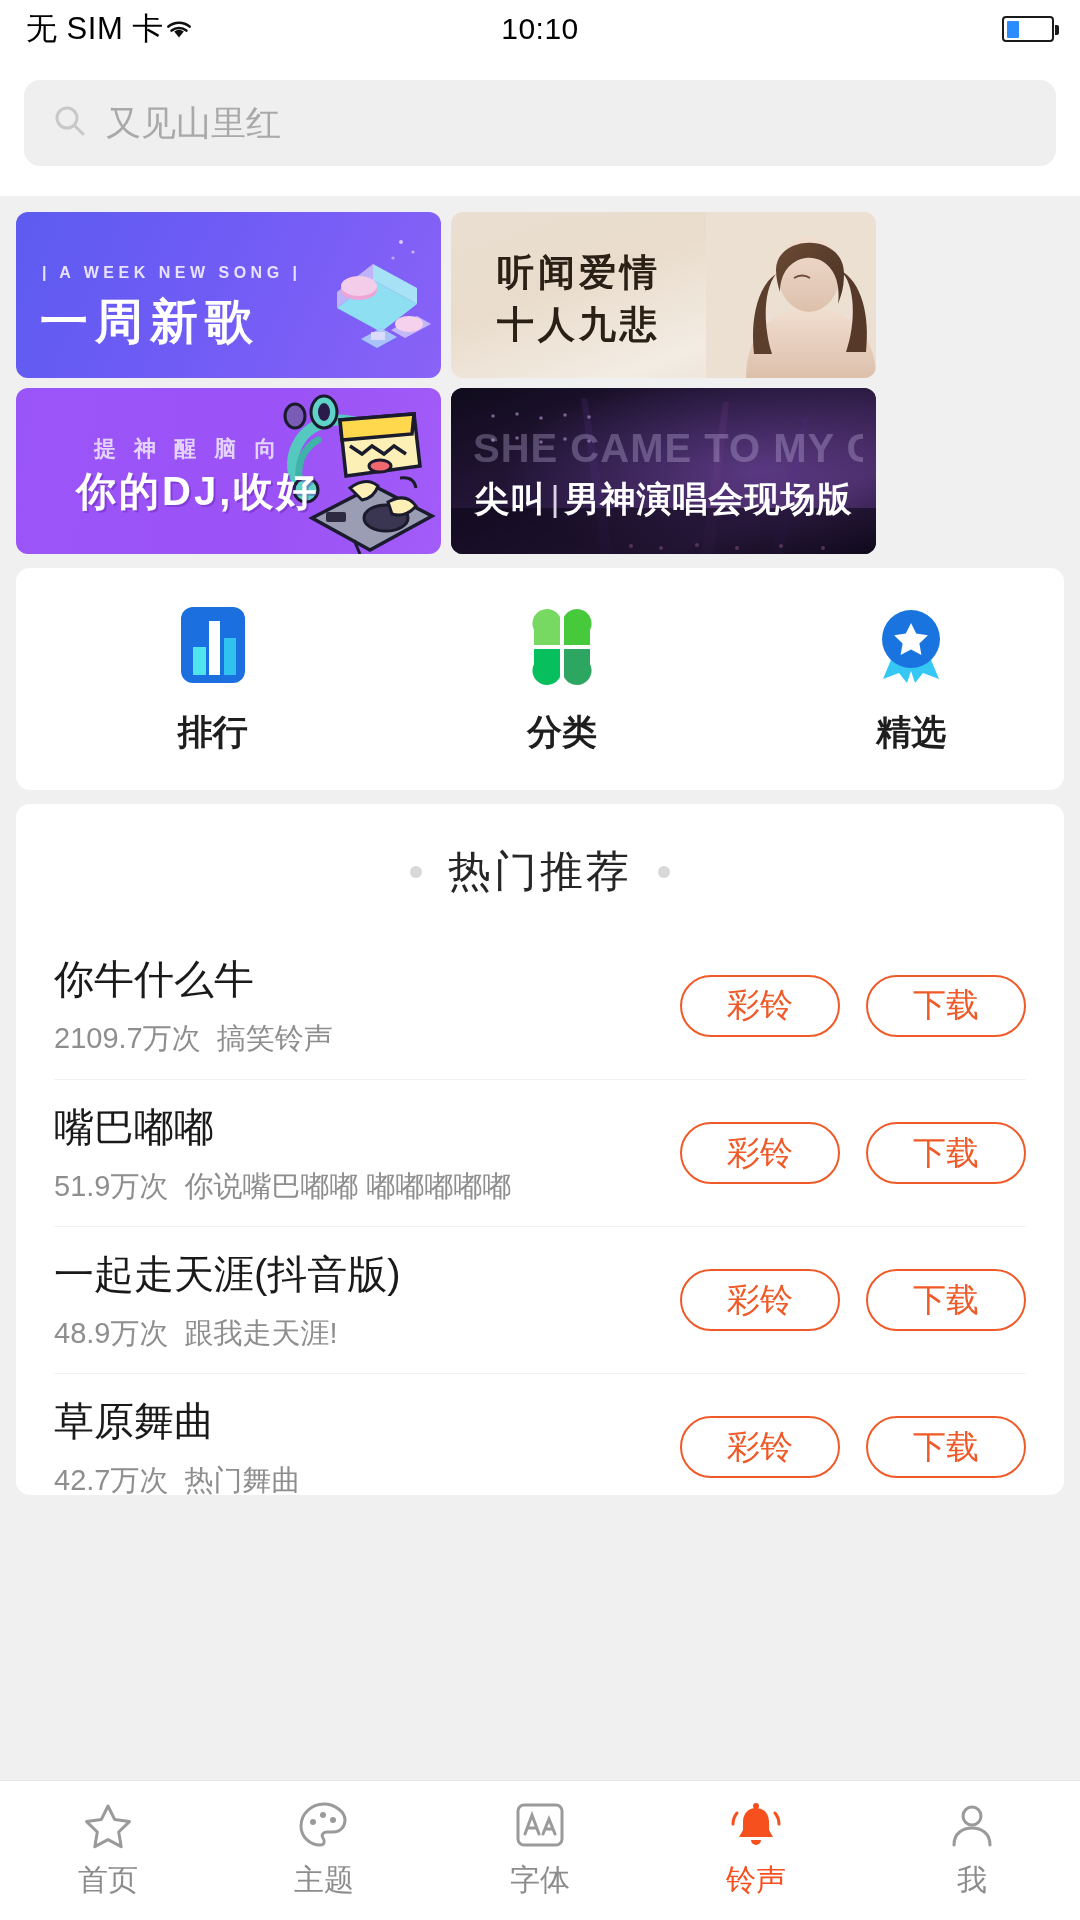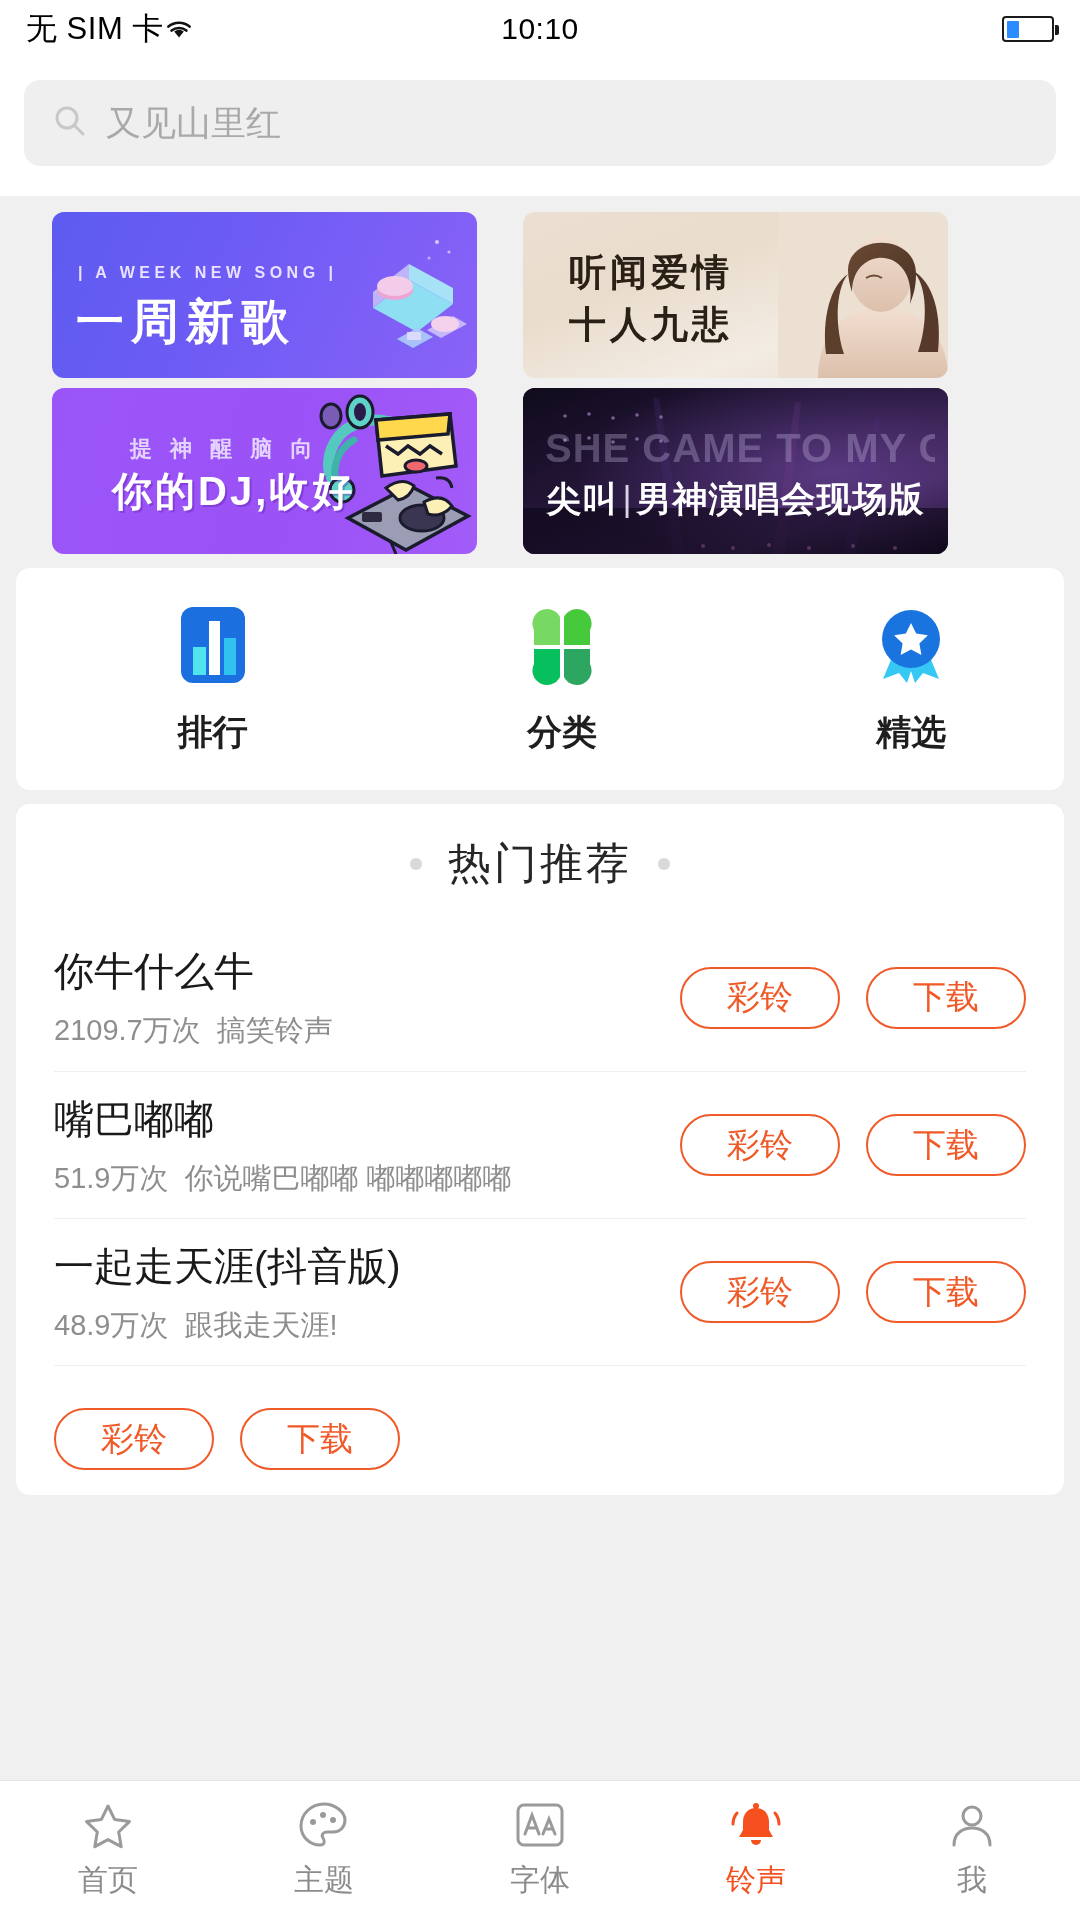--- a/index.html
+++ b/index.html
@@ -41,21 +41,21 @@
     height:86px; background:#efefef; border-radius:16px;
     display:flex; align-items:center; padding:16px 28px; gap:18px;
   }
   .search-icon{ flex:0 0 auto; opacity:.45; }
   .search-text{ font-size:35px; color:#a9a9a9; }
 
   
   .banners{ padding:16px 16px 0; display:flex; flex-wrap:wrap; gap:10px; }
   .banner{
     width:425px; height:166px; border-radius:12px; overflow:hidden;
-    position:relative; flex:0 0 auto;margin-left:36px;
+    position:relative; flex:0 0 auto;
   }
 
   
   .b1{ background:linear-gradient(115deg,#5d5bf0 0%,#6f5cf5 45%,#8a62f7 100%); }
   .b1 .eng{
     position:absolute; left:26px; top:52px;
     font-size:16px; color:#e9e2ff; letter-spacing:4.5px; font-weight:600;
   }
   .b1 .zh{
     position:absolute; left:24px; top:78px;
@@ -105,21 +105,21 @@
     margin:14px 16px 0; background:#fff; border-radius:14px;
     height:222px; display:flex; align-items:center;
   }
   .cat-item{ flex:1; display:flex; flex-direction:column; align-items:center; gap:22px;margin-left:44px; }
   .cat-label{ font-size:35px; color:#1e1e1e; font-weight:700; }
   .icon-box{ width:84px; height:84px; position:relative; }
 
   
   .hot-card{
     margin:14px 16px 8px; background:#fff; border-radius:14px;
-    padding:0 0 4px; overflow:hidden; height:691px;
+    padding:8px 0 4px; overflow:hidden; height:691px;
   }
   .hot-head{
     height:120px; display:flex; align-items:center; justify-content:center; gap:26px;
   }
   .hot-dot{ width:12px; height:12px; border-radius:50%; background:#d9d9d9; }
   .hot-title{ font-size:43px; color:#262626; letter-spacing:3px; }
 
   .song-row{
     height:147px; margin:0 38px; display:flex; align-items:center;
     border-top:1px solid #f0f0f0;
@@ -388,20 +388,26 @@
         <span>48.9万次</span><span class="gap"></span><span>跟我走天涯!</span>
       </div>
     </div>
     <div class="song-btns">
       <div class="pill">彩铃</div>
       <div class="pill">下载</div>
     </div>
   </div>
 
   <div class="song-row">
+    <div class="song-info">
+      <div class="song-name">草原舞曲</div>
+      <div class="song-meta">
+        <span>42.7万次</span><span class="gap"></span><span>热门舞曲</span>
+      </div>
+    </div>
     <div class="song-btns">
       <div class="pill">彩铃</div>
       <div class="pill">下载</div>
     </div>
   </div>
 </div>
 
 <div class="tabbar">
 
   <div class="tab">

